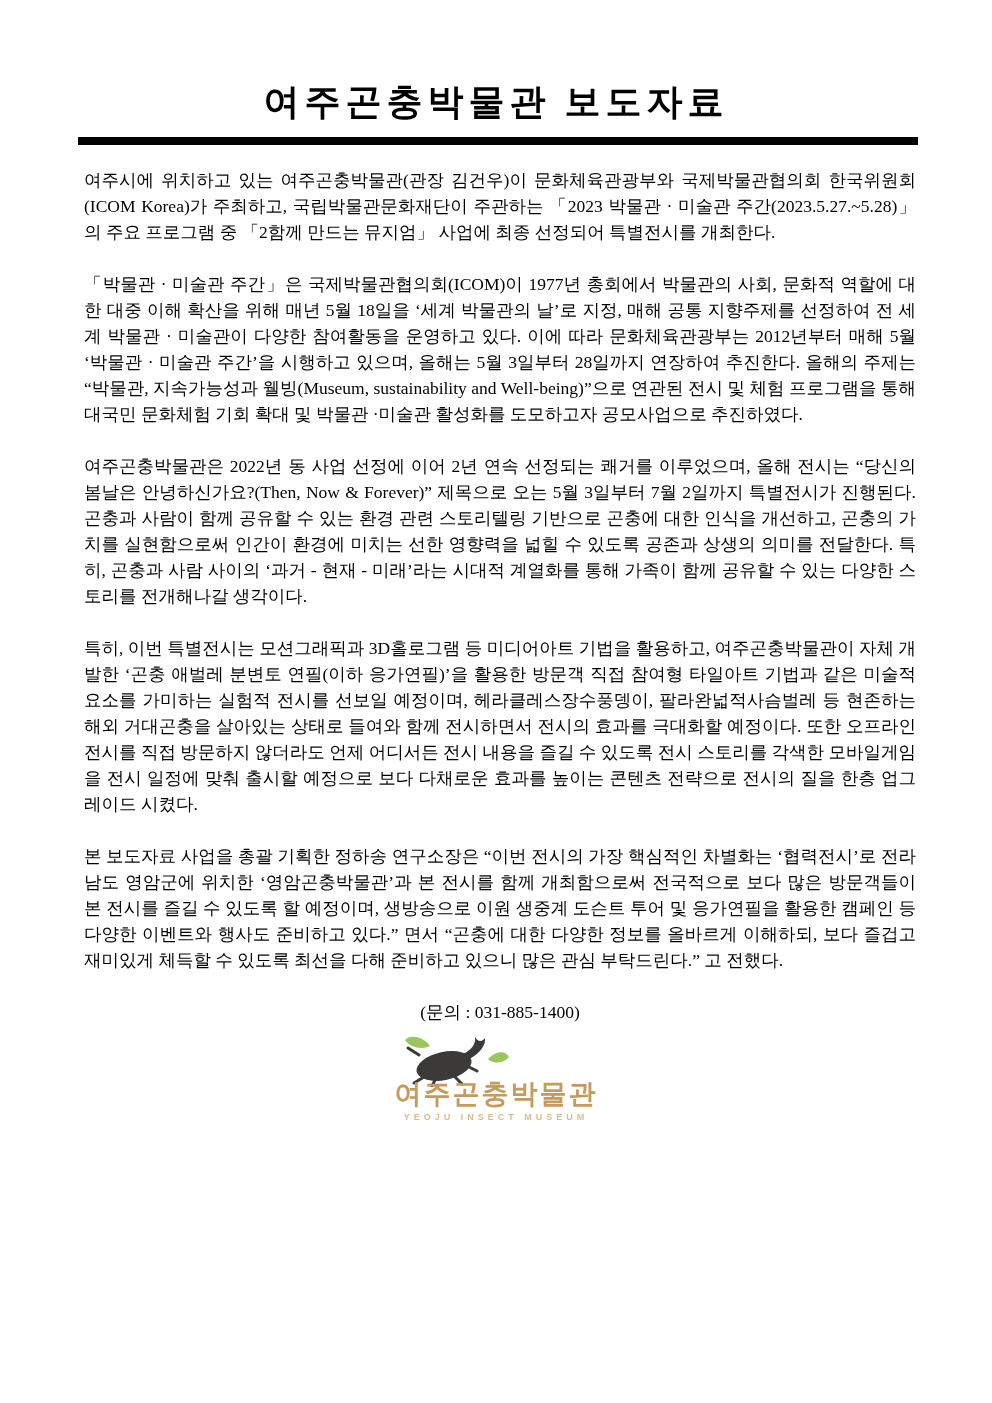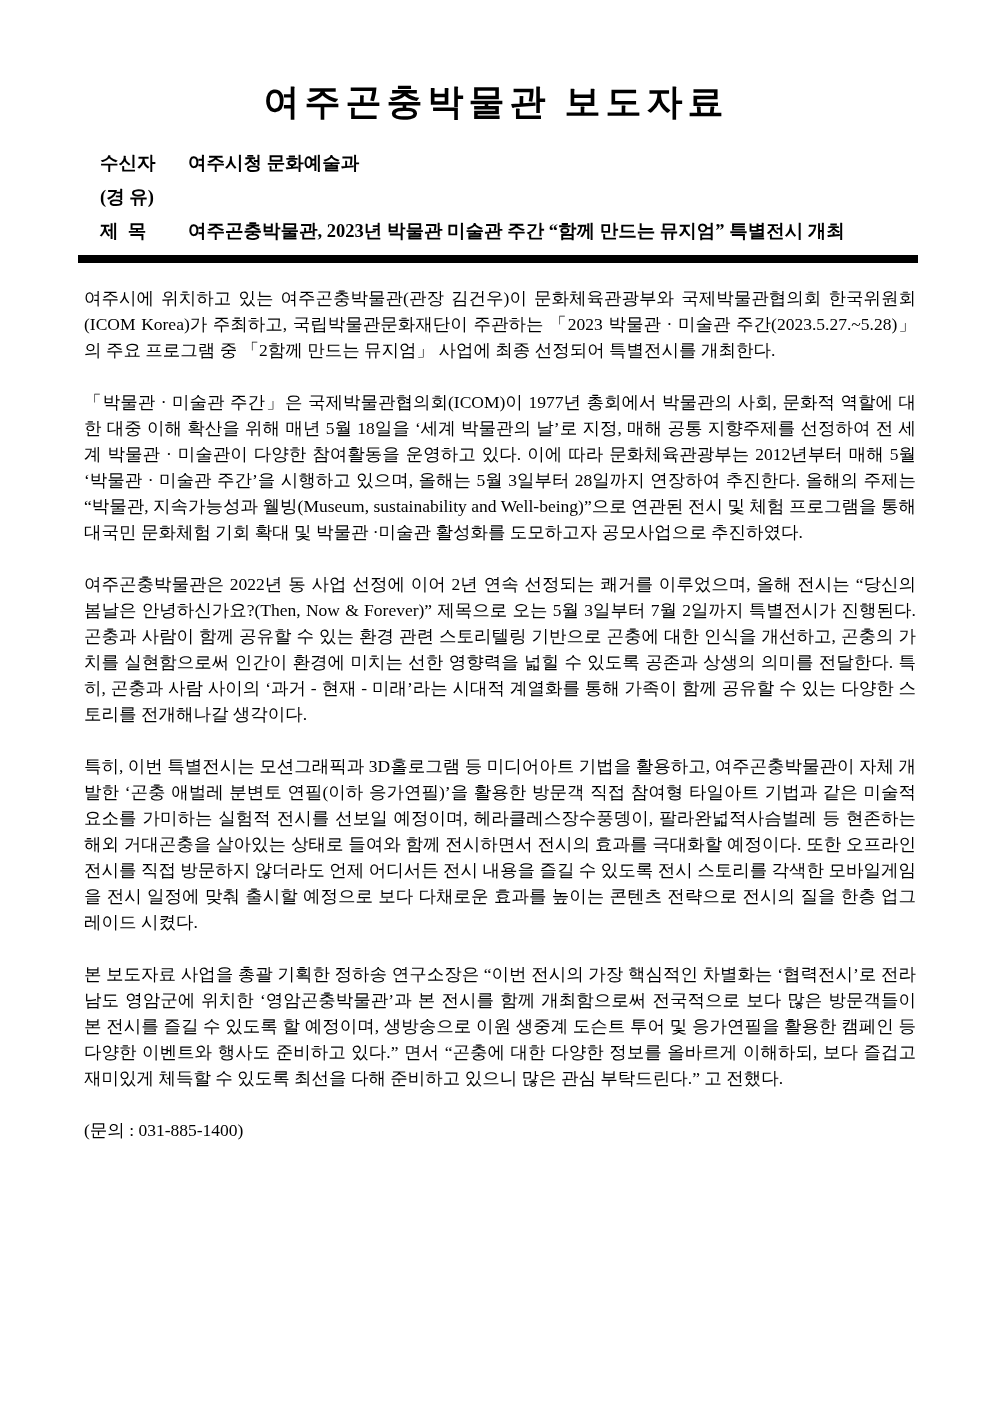--- a/index.html
+++ b/index.html
@@ -54,21 +54,21 @@
     font-size: 17.5px;
     line-height: 26px;
     text-align: justify;
     word-break: normal;
     font-weight: 500;
   }
   .body-text p {
     margin: 0 0 26px 0;
   }
   .body-text p.contact-line {
-    text-align: left;
+    text-align: center;
     margin-bottom: 0;
   }
   .logo {
     width: fit-content;
     margin: 8px auto 0;
     text-align: center;
     font-family: "Liberation Sans", "DejaVu Sans", sans-serif;
     line-height: 1;
   }
   .logo-beetle {
@@ -91,39 +91,43 @@
     white-space: pre;
   }
 </style>
 </head>
 <body>
 
 <div class="page">
 
   <h1 class="doc-title">여주곤충박물관 보도자료</h1>
 
-  <div class="header-block">
-    <div class="header-row">
-      <span class="header-label">수신자</span>
-      <span class="header-value">여주시청 문화예술과</span>
-    </div>
-    <div class="header-row">
-      <span class="header-label">(경 유)</span>
-    </div>
-    <div class="header-row">
-      <span class="header-label">제  목</span>
-      <span class="header-value">여주곤충박물관, 2023년 박물관 미술관 주간 “함께 만드는 뮤지엄” 특별전시 개최</span>
-    </div>
-  </div>
 
   <div class="divider"></div>
 
   <div class="body-text">
     <p>여주시에 위치하고 있는 여주곤충박물관(관장 김건우)이 문화체육관광부와 국제박물관협의회 한국위원회(ICOM Korea)가 주최하고, 국립박물관문화재단이 주관하는 「2023 박물관 · 미술관 주간(2023.5.27.~5.28)」의 주요 프로그램 중 「2함께 만드는 뮤지엄」 사업에 최종 선정되어 특별전시를 개최한다.</p>
     <p>「박물관 · 미술관 주간」은 국제박물관협의회(ICOM)이 1977년 총회에서 박물관의 사회, 문화적 역할에 대한 대중 이해 확산을 위해 매년 5월 18일을 ‘세계 박물관의 날’로 지정, 매해 공통 지향주제를 선정하여 전 세계 박물관 · 미술관이 다양한 참여활동을 운영하고 있다. 이에 따라 문화체육관광부는 2012년부터 매해 5월 ‘박물관 · 미술관 주간’을 시행하고 있으며, 올해는 5월 3일부터 28일까지 연장하여 추진한다. 올해의 주제는 “박물관, 지속가능성과 웰빙(Museum, sustainability and Well-being)”으로 연관된 전시 및 체험 프로그램을 통해 대국민 문화체험 기회 확대 및 박물관 ·미술관 활성화를 도모하고자 공모사업으로 추진하였다.</p>
     <p>여주곤충박물관은 2022년 동 사업 선정에 이어 2년 연속 선정되는 쾌거를 이루었으며, 올해 전시는 “당신의 봄날은 안녕하신가요?(Then, Now &amp; Forever)” 제목으로 오는 5월 3일부터 7월 2일까지 특별전시가 진행된다. 곤충과 사람이 함께 공유할 수 있는 환경 관련 스토리텔링 기반으로 곤충에 대한 인식을 개선하고, 곤충의 가치를 실현함으로써 인간이 환경에 미치는 선한 영향력을 넓힐 수 있도록 공존과 상생의 의미를 전달한다. 특히, 곤충과 사람 사이의 ‘과거 - 현재 - 미래’라는 시대적 계열화를 통해 가족이 함께 공유할 수 있는 다양한 스토리를 전개해나갈 생각이다.</p>
     <p>특히, 이번 특별전시는 모션그래픽과 3D홀로그램 등 미디어아트 기법을 활용하고, 여주곤충박물관이 자체 개발한 ‘곤충 애벌레 분변토 연필(이하 응가연필)’을 활용한 방문객 직접 참여형 타일아트 기법과 같은 미술적 요소를 가미하는 실험적 전시를 선보일 예정이며, 헤라클레스장수풍뎅이, 팔라완넓적사슴벌레 등 현존하는 해외 거대곤충을 살아있는 상태로 들여와 함께 전시하면서 전시의 효과를 극대화할 예정이다. 또한 오프라인 전시를 직접 방문하지 않더라도 언제 어디서든 전시 내용을 즐길 수 있도록 전시 스토리를 각색한 모바일게임을 전시 일정에 맞춰 출시할 예정으로 보다 다채로운 효과를 높이는 콘텐츠 전략으로 전시의 질을 한층 업그레이드 시켰다.</p>
     <p>본 보도자료 사업을 총괄 기획한 정하송 연구소장은 “이번 전시의 가장 핵심적인 차별화는 ‘협력전시’로 전라남도 영암군에 위치한 ‘영암곤충박물관’과 본 전시를 함께 개최함으로써 전국적으로 보다 많은 방문객들이 본 전시를 즐길 수 있도록 할 예정이며, 생방송으로 이원 생중계 도슨트 투어 및 응가연필을 활용한 캠페인 등 다양한 이벤트와 행사도 준비하고 있다.” 면서 “곤충에 대한 다양한 정보를 올바르게 이해하되, 보다 즐겁고 재미있게 체득할 수 있도록 최선을 다해 준비하고 있으니 많은 관심 부탁드린다.” 고 전했다.</p>
     <p class="contact-line">(문의 : 031-885-1400)</p>
   </div>
 
+  <div class="logo">
+    <svg class="logo-beetle" width="112" height="54" viewBox="0 0 112 54" aria-hidden="true">
+
+      <path d="M31 13 C24 3, 11 1, 6 7 C11 15, 24 17, 31 13 Z" fill="#9bc561"></path>
+      <path d="M89 26 C98 17, 107 18, 110 24 C104 31, 93 31, 89 26 Z" fill="#9bc561"></path>
+
+      <g fill="#3b3a38" stroke="#3b3a38">
+        <ellipse cx="45" cy="33" rx="28" ry="14" stroke="none" transform="rotate(-12 45 33)"></ellipse>
+
+        <path stroke="none" d="M64 21 C72 17, 77 12, 76 4 C79 9, 83 9, 86 5 C87 12, 81 20, 72 25 C69 26, 66 24, 64 21 Z"></path>
+
+        <path d="M25 44 L15 50 M36 47 L33 53 M56 44 L63 51 M20 22 L9 15 M68 33 L78 38" fill="none" stroke-width="3" stroke-linecap="round"></path>
+      </g>
+    </svg>
+    <div class="logo-korean">여주곤충박물관</div>
+    <div class="logo-english">YEOJU INSECT MUSEUM</div>
+  </div>
 
 </div>
 
 </body></html>

